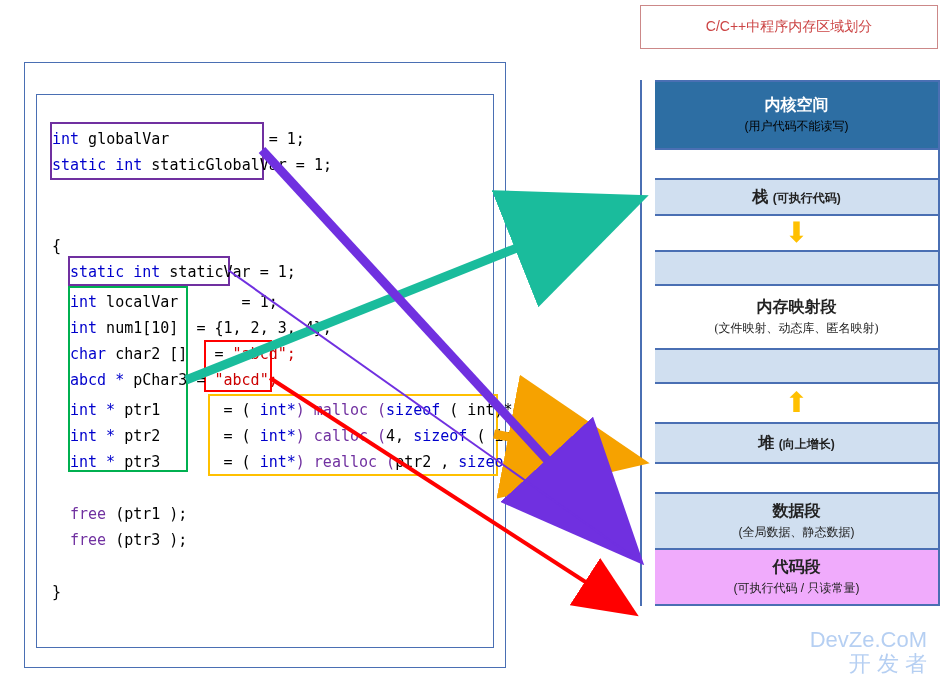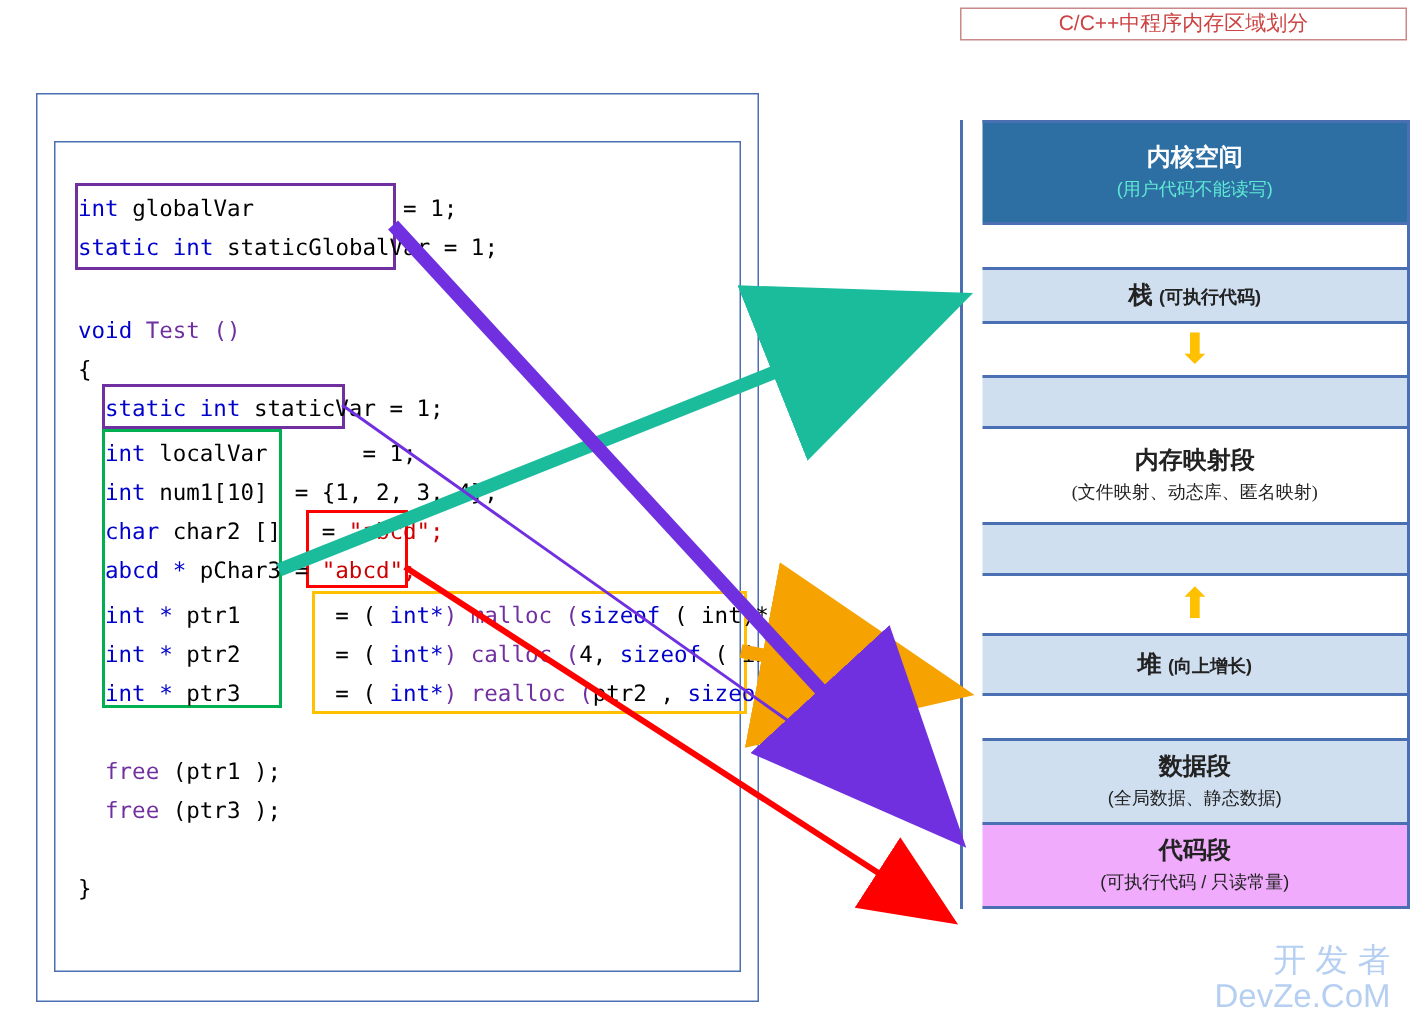--- a/index.html
+++ b/index.html
@@ -12,21 +12,21 @@
   position: relative;
   width: 945px;
   height: 684px;
 }
 .title-box {
   position: absolute;
   left: 640px;
   top: 5px;
   width: 280px;
   border: 1px solid #c88;
-  padding: 1px 8px;
+  padding: 12px 8px;
   text-align: center;
   color: #c44;
   background: #fff;
 }
 .code-outer {
   position: absolute;
   left: 24px;
   top: 62px;
   width: 480px;
   height: 604px;
@@ -124,38 +124,37 @@
   <div class="code-inner"></div>
 
   <div class="box-purple" style="left:50px; top:122px; width:210px; height:54px;"></div>
   <div class="box-purple" style="left:68px; top:256px; width:158px; height:26px;"></div>
   <div class="box-green" style="left:68px; top:286px; width:116px; height:182px;"></div>
   <div class="box-red" style="left:204px; top:340px; width:64px; height:48px;"></div>
   <div class="box-orange" style="left:208px; top:394px; width:286px; height:78px;"></div>
 
   <div class="code" style="left:52px; top:126px;"><span class="kw">int</span><span> globalVar</span><span>           = 1;</span></div>
   <div class="code" style="left:52px; top:152px;"><span class="kw">static int</span><span> staticGlobalVar</span><span> = 1;</span></div>
-  <div class="code" style="left:52px; top:207px;"><span class="kw">void</span><span class="fn"> Test ()</span></div>
   <div class="code" style="left:52px; top:233px;"><span>{</span></div>
   <div class="code" style="left:70px; top:259px;"><span class="kw">static int</span><span> staticVar</span><span> = 1;</span></div>
   <div class="code" style="left:70px; top:289px;"><span class="kw">int</span><span> localVar</span><span>       = 1;</span></div>
   <div class="code" style="left:70px; top:315px;"><span class="kw">int</span><span> num1[10]</span><span>  = {1, 2, 3, 4};</span></div>
   <div class="code" style="left:70px; top:341px;"><span class="kw">char</span><span> char2 []</span><span>   = </span><span class="str">"abcd";</span></div>
   <div class="code" style="left:70px; top:367px;"><span class="kw">abcd *</span><span> pChar3</span><span> = </span><span class="str">"abcd";</span></div>
   <div class="code" style="left:70px; top:397px;"><span class="kw">int *</span><span> ptr1</span><span>       = ( </span><span class="kw">int*</span><span class="fn">) malloc (</span><span class="kw">sizeof</span><span> ( int)*4);</span></div>
   <div class="code" style="left:70px; top:423px;"><span class="kw">int *</span><span> ptr2</span><span>       = ( </span><span class="kw">int*</span><span class="fn">) calloc (</span><span>4, </span><span class="kw">sizeof</span><span> ( int));</span></div>
   <div class="code" style="left:70px; top:449px;"><span class="kw">int *</span><span> ptr3</span><span>       = ( </span><span class="kw">int*</span><span class="fn">) realloc (</span><span>ptr2 , </span><span class="kw">sizeof</span><span>( int )*4);</span></div>
   <div class="code" style="left:70px; top:501px;"><span class="fn">free </span><span>(ptr1 );</span></div>
   <div class="code" style="left:70px; top:527px;"><span class="fn">free </span><span>(ptr3 );</span></div>
   <div class="code" style="left:52px; top:579px;"><span>}</span></div>
 
   <div class="mem-diagram">
     <div class="mem-row" style="height:66px; background:#2d6ea3; color:#fff;">
       <span class="mem-title" style="color:#fff">内核空间</span>
-      <span class="mem-sub" style="color:#5eead4">(用户代码不能读写)</span>
+      <span class="mem-sub" style="color:#000000">(用户代码不能读写)</span>
     </div>
     <div class="mem-row" style="height:28px; background:#fff;"></div>
     <div class="mem-row" style="height:34px; background:#d0dff0;">
       <span class="mem-title"><span>栈</span> <span class="mem-sub" style="display:inline">(可执行代码)</span></span>
     </div>
     <div class="mem-row" style="height:34px; background:#fff;">
       <span class="arrow-yellow">⬇</span>
     </div>
     <div class="mem-row" style="height:32px; background:#d0dff0;"></div>
     <div class="mem-row" style="height:62px; background:#fff;font-family:Liberation Serif, serif;">
@@ -201,17 +200,17 @@
     <line x1="494" y1="434" x2="632" y2="460" stroke="#f6a200" stroke-width="9" marker-end="url(#ah-orange)"></line>
 
     <line x1="262" y1="150" x2="632" y2="552" stroke="#7030e0" stroke-width="9" marker-end="url(#ah-purple)"></line>
 
     <line x1="228" y1="270" x2="632" y2="556" stroke="#7030e0" stroke-width="2"></line>
 
     <line x1="270" y1="378" x2="632" y2="612" stroke="#ff0000" stroke-width="4" marker-end="url(#ah-red)"></line>
   </svg>
 
   <div class="watermark">
+    <div>DevZe.CoM</div>
     <div>开 发 者</div>
-    <div>DevZe.CoM</div>
   </div>
 
 </div>
 
 </body></html>

